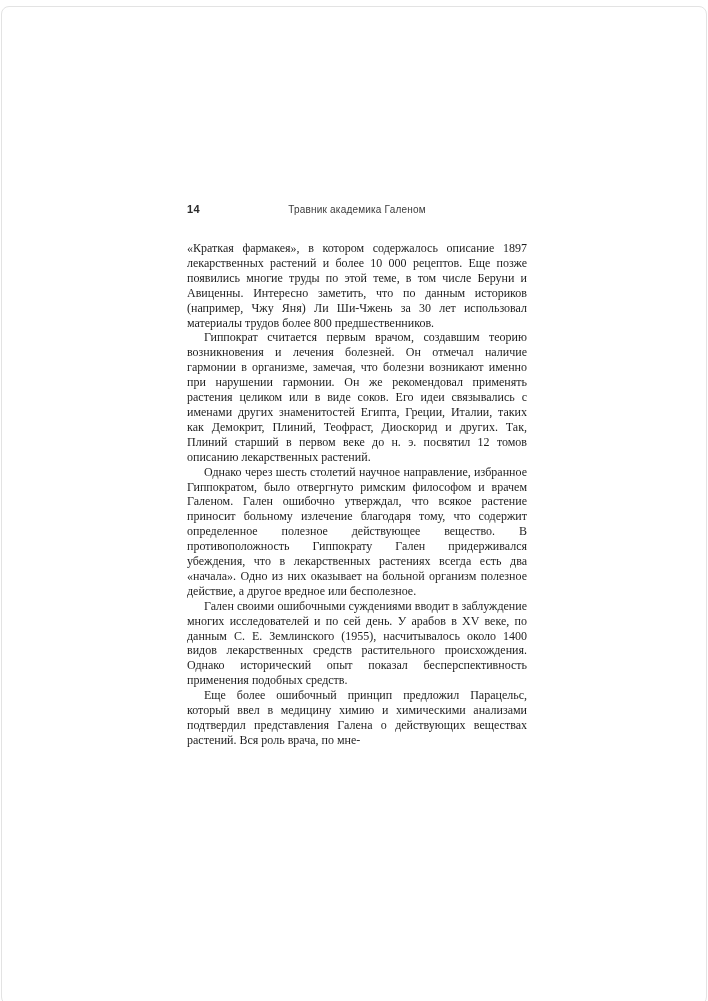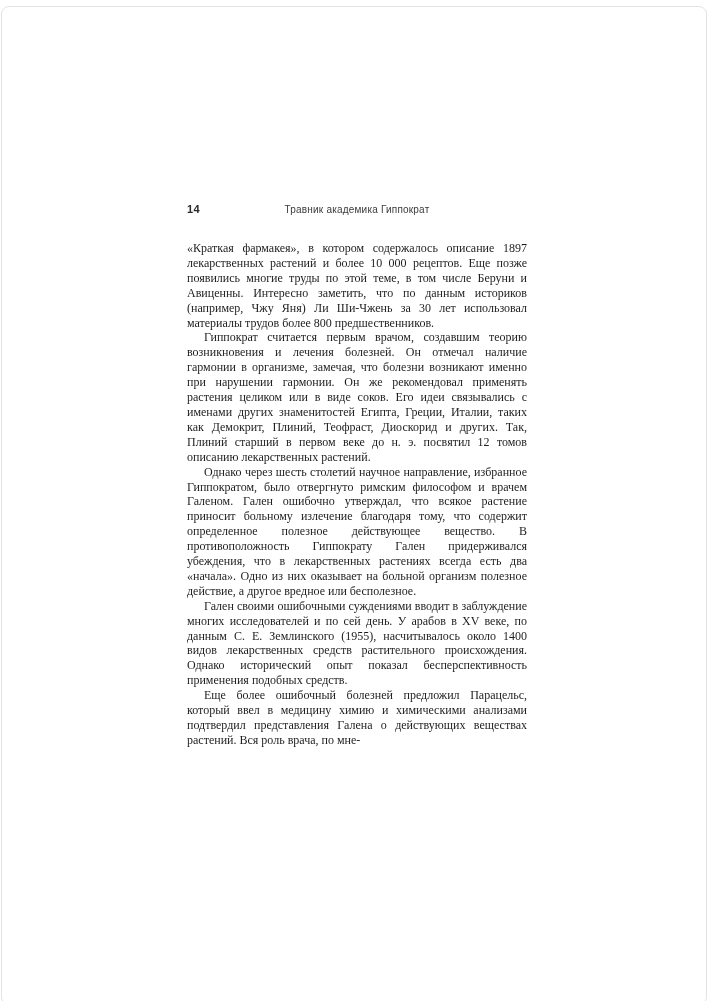--- a/index.html
+++ b/index.html
@@ -76,26 +76,26 @@
   }
 </style>
 </head>
 <body>
 
 <div class="page">
   <div class="page-inner">
 
     <div class="running-header">
       <span class="page-number">14</span>
-      <span class="running-title">Травник академика Гиппократ</span>
+      <span class="running-title">Травник академика Галеном</span>
     </div>
 
     <div class="text-block">
 
     <p class="">«Краткая фармакея», в котором содержалось описание 1897 лекарственных растений и более 10 000 рецептов. Еще позже появились многие труды по этой теме, в том числе Беруни и Авиценны. Интересно заметить, что по данным историков (например, Чжу Яня) Ли Ши-Чжень за 30 лет использовал материалы трудов более 800 предшественников.</p>
         <p class="indent">Гиппократ считается первым врачом, создавшим теорию возникновения и лечения болезней. Он отмечал наличие гармонии в организме, замечая, что болезни возникают именно при нарушении гармонии. Он же рекомендовал применять растения целиком или в виде соков. Его идеи связывались с именами других знаменитостей Египта, Греции, Италии, таких как Демокрит, Плиний, Теофраст, Диоскорид и других. Так, Плиний старший в первом веке до н. э. посвятил 12 томов описанию лекарственных растений.</p>
         <p class="indent">Однако через шесть столетий научное направление, избранное Гиппократом, было отвергнуто римским философом и врачем Галеном. Гален ошибочно утверждал, что всякое растение приносит больному излечение благодаря тому, что содержит определенное полезное действующее вещество. В противоположность Гиппократу Гален придерживался убеждения, что в лекарственных растениях всегда есть два «начала». Одно из них оказывает на больной организм полезное действие, а другое вредное или бесполезное.</p>
         <p class="indent">Гален своими ошибочными суждениями вводит в заблуждение многих исследователей и по сей день. У арабов в XV веке, по данным С. Е. Землинского (1955), насчитывалось около 1400 видов лекарственных средств растительного происхождения. Однако исторический опыт показал бесперспективность применения подобных средств.</p>
-        <p class="indent">Еще более ошибочный болезней предложил Парацельс, который ввел в медицину химию и химическими анализами подтвердил представления Галена о действующих веществах растений. Вся роль врача, по мне-</p>
+        <p class="indent">Еще более ошибочный принцип предложил Парацельс, который ввел в медицину химию и химическими анализами подтвердил представления Галена о действующих веществах растений. Вся роль врача, по мне-</p>
       </div>
 
   </div>
 </div>
 
 </body></html>

